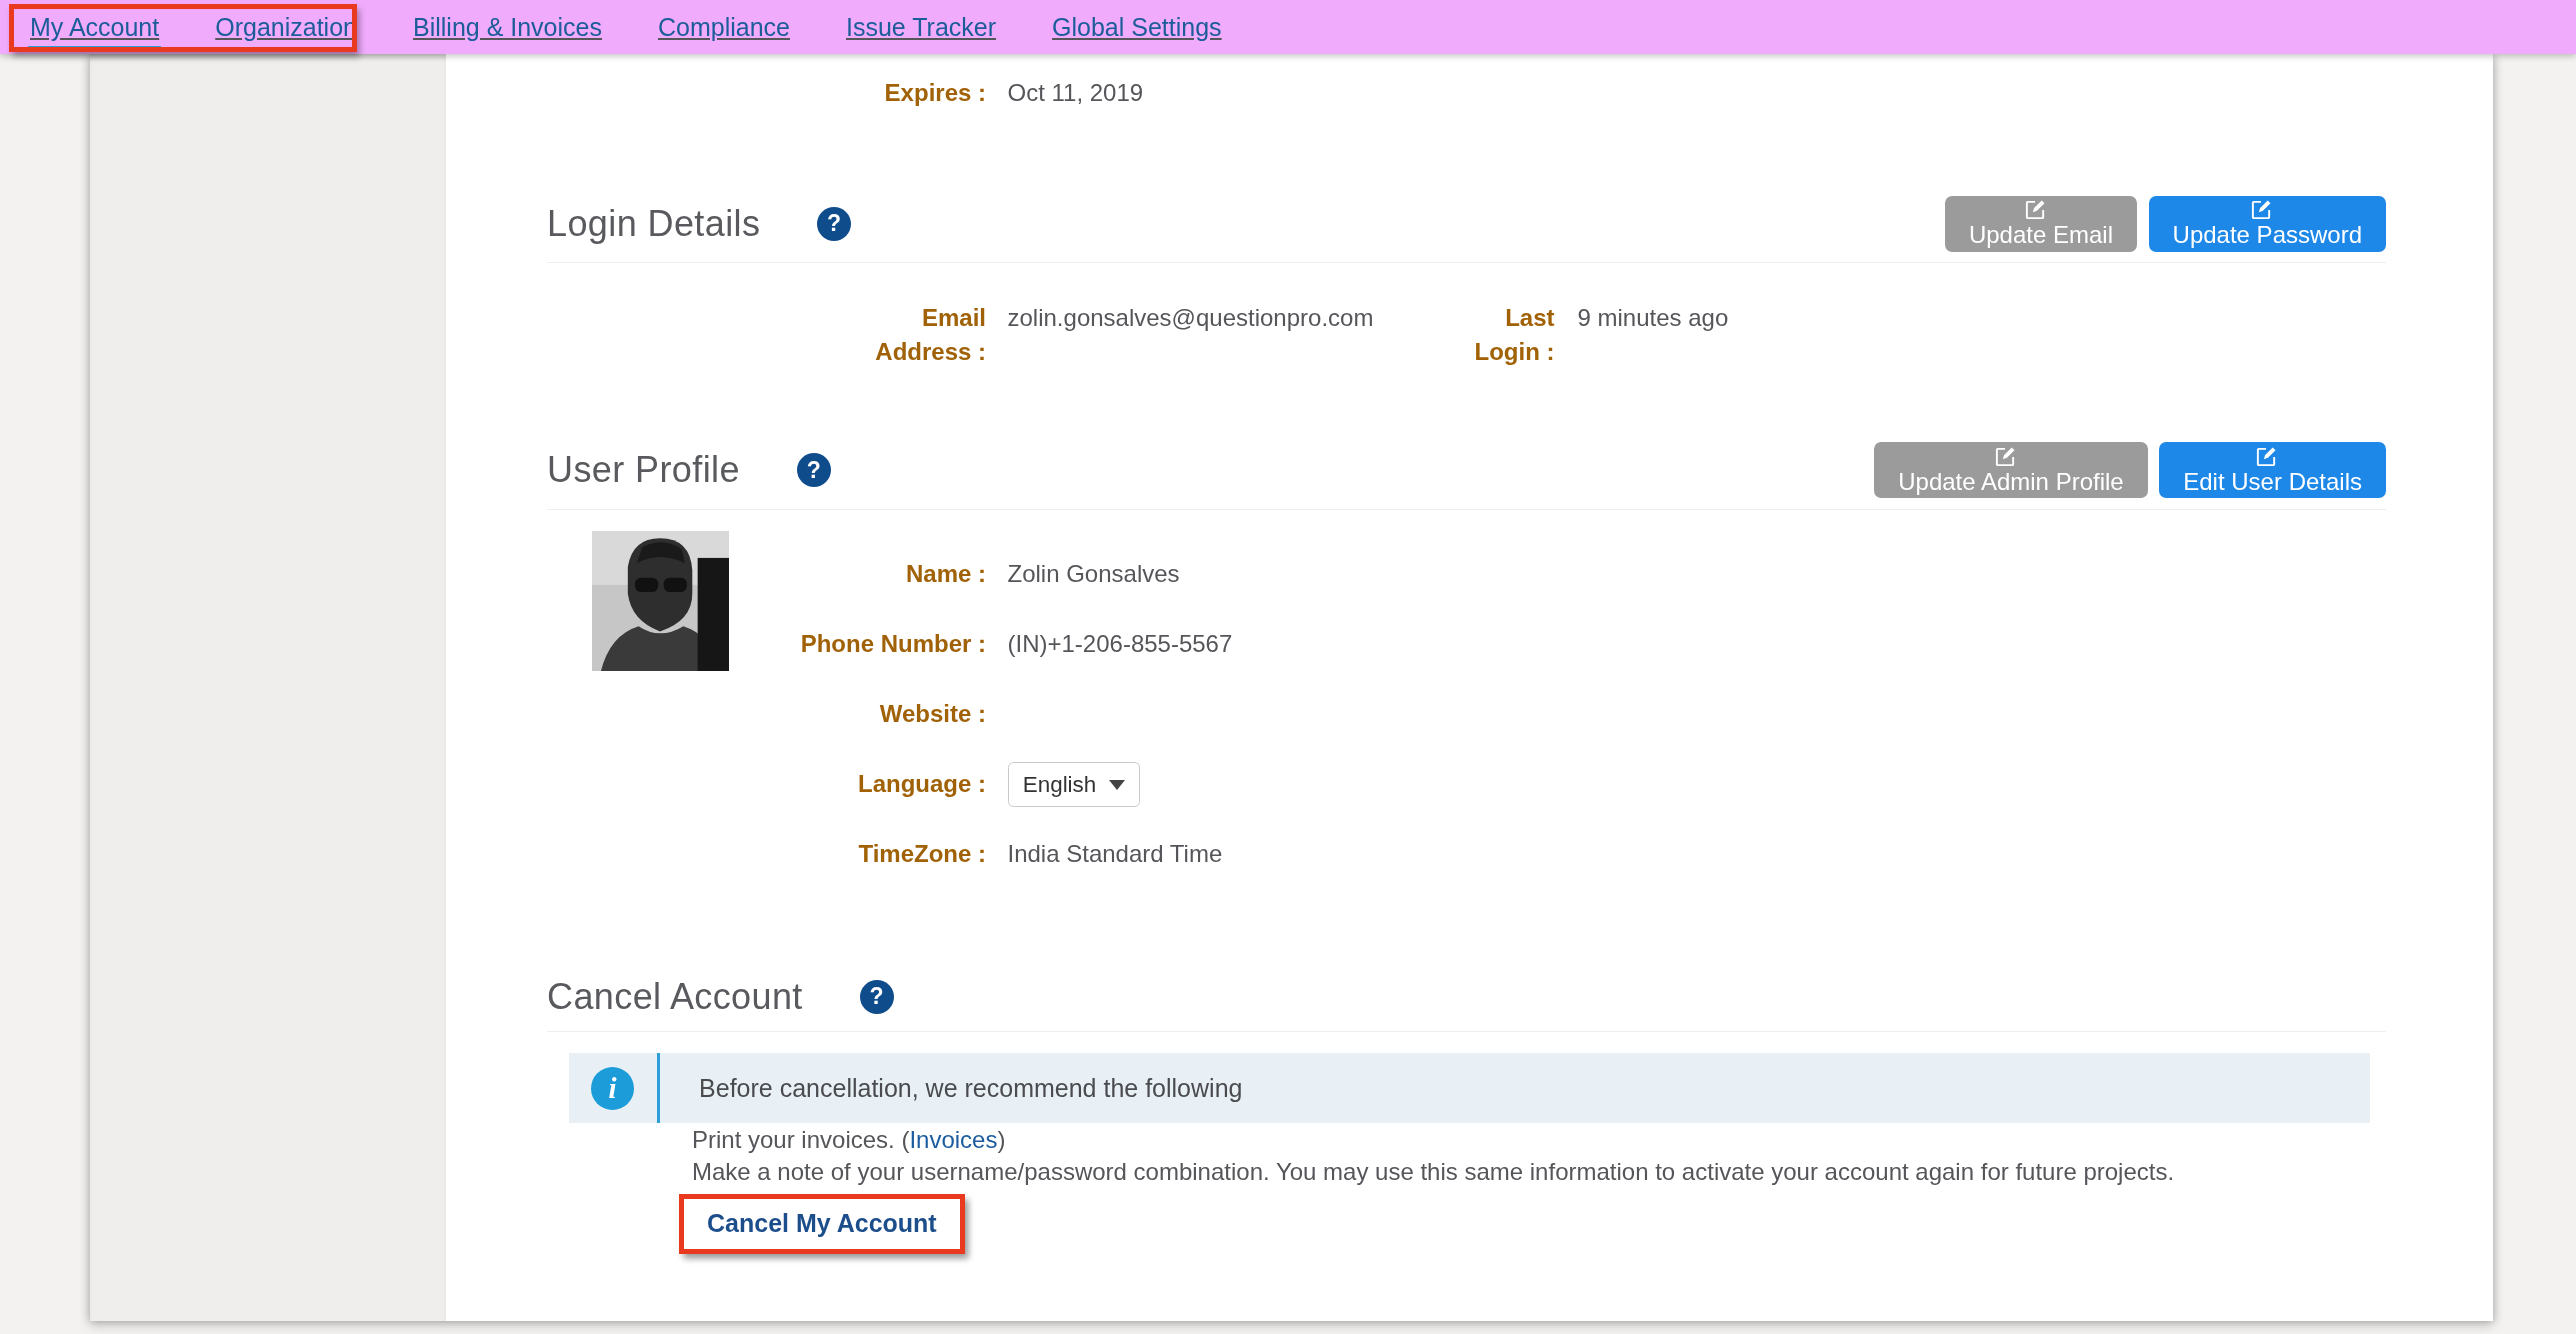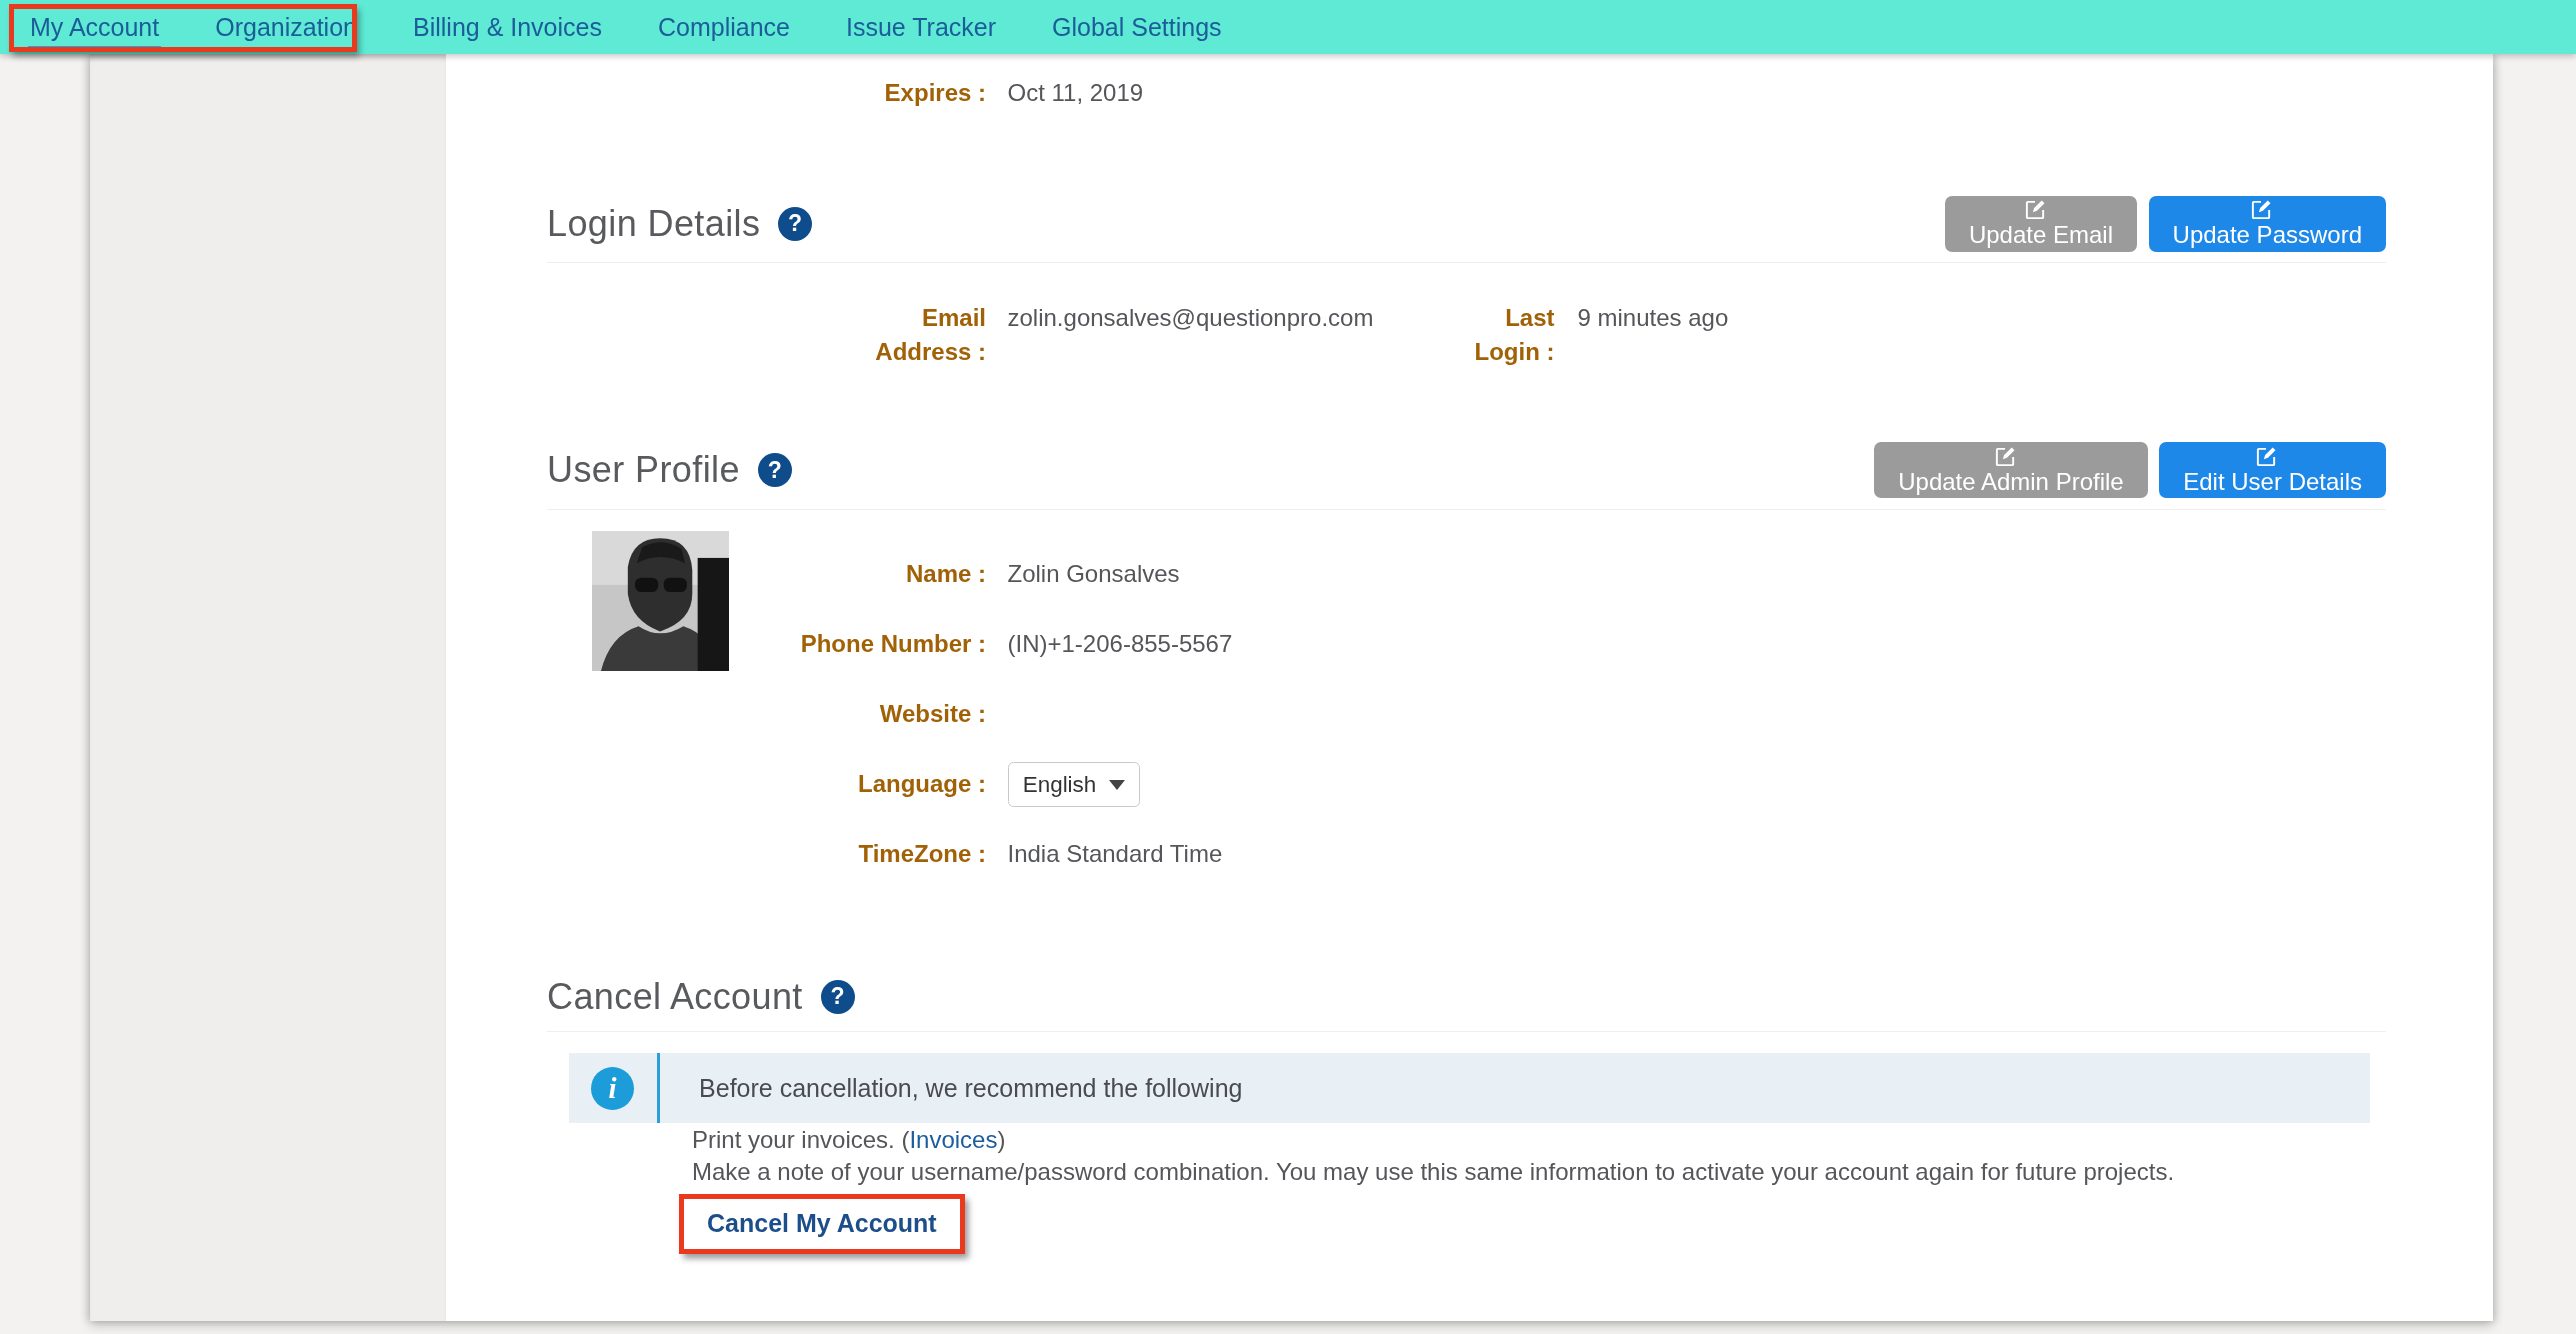--- a/index.html
+++ b/index.html
@@ -7,25 +7,26 @@
   body {
     font-family:"Liberation Sans", sans-serif;
     background:#f3f2f0;
     position:relative;
     color:#55565a;
   }
 
   
   .topnav {
     position:absolute; left:0; top:0; width:2576px; height:54px;
-    background:#5eead4;
+    background:#f0abfc;
     box-shadow:0 2.7px 6.3px rgba(0,0,0,0.22);
     display:flex; align-items:stretch;
     padding-left:30px;
     z-index:20;
+    text-decoration:underline;
   }
   .nav-item {
     position:relative;
     display:flex; align-items:center;
     margin-right:56px;
     font-size:25px; font-weight:500;
     color:#1b5c99; text-decoration:none;
     cursor:pointer; white-space:nowrap;
   }
   .nav-item .active-underline {
@@ -72,21 +73,21 @@
 
   
   .section-header {
     display:flex; justify-content:space-between; align-items:center;
     min-height:59px;
     border-bottom:1.8px solid #edeef1;
     padding-bottom:10.7px;
   }
   .section-title {
     font-size:36px; font-weight:400; color:#595a5e;
-    display:flex; align-items:center; letter-spacing:0.4px;
+    display:flex; align-items:center; letter-spacing:0.4px;gap:39px;
   }
   .help-icon {
     display:inline-flex; align-items:center; justify-content:center;
     width:34px; height:34px; border-radius:50%;
     background:#0e4c8c; color:#ffffff;
     font-size:23px; font-weight:bold;
     margin-left:18px; cursor:pointer; flex:0 0 auto;
   }
   .hdr-login { margin-top:86px; }
   .hdr-profile { margin-top:73px; }

